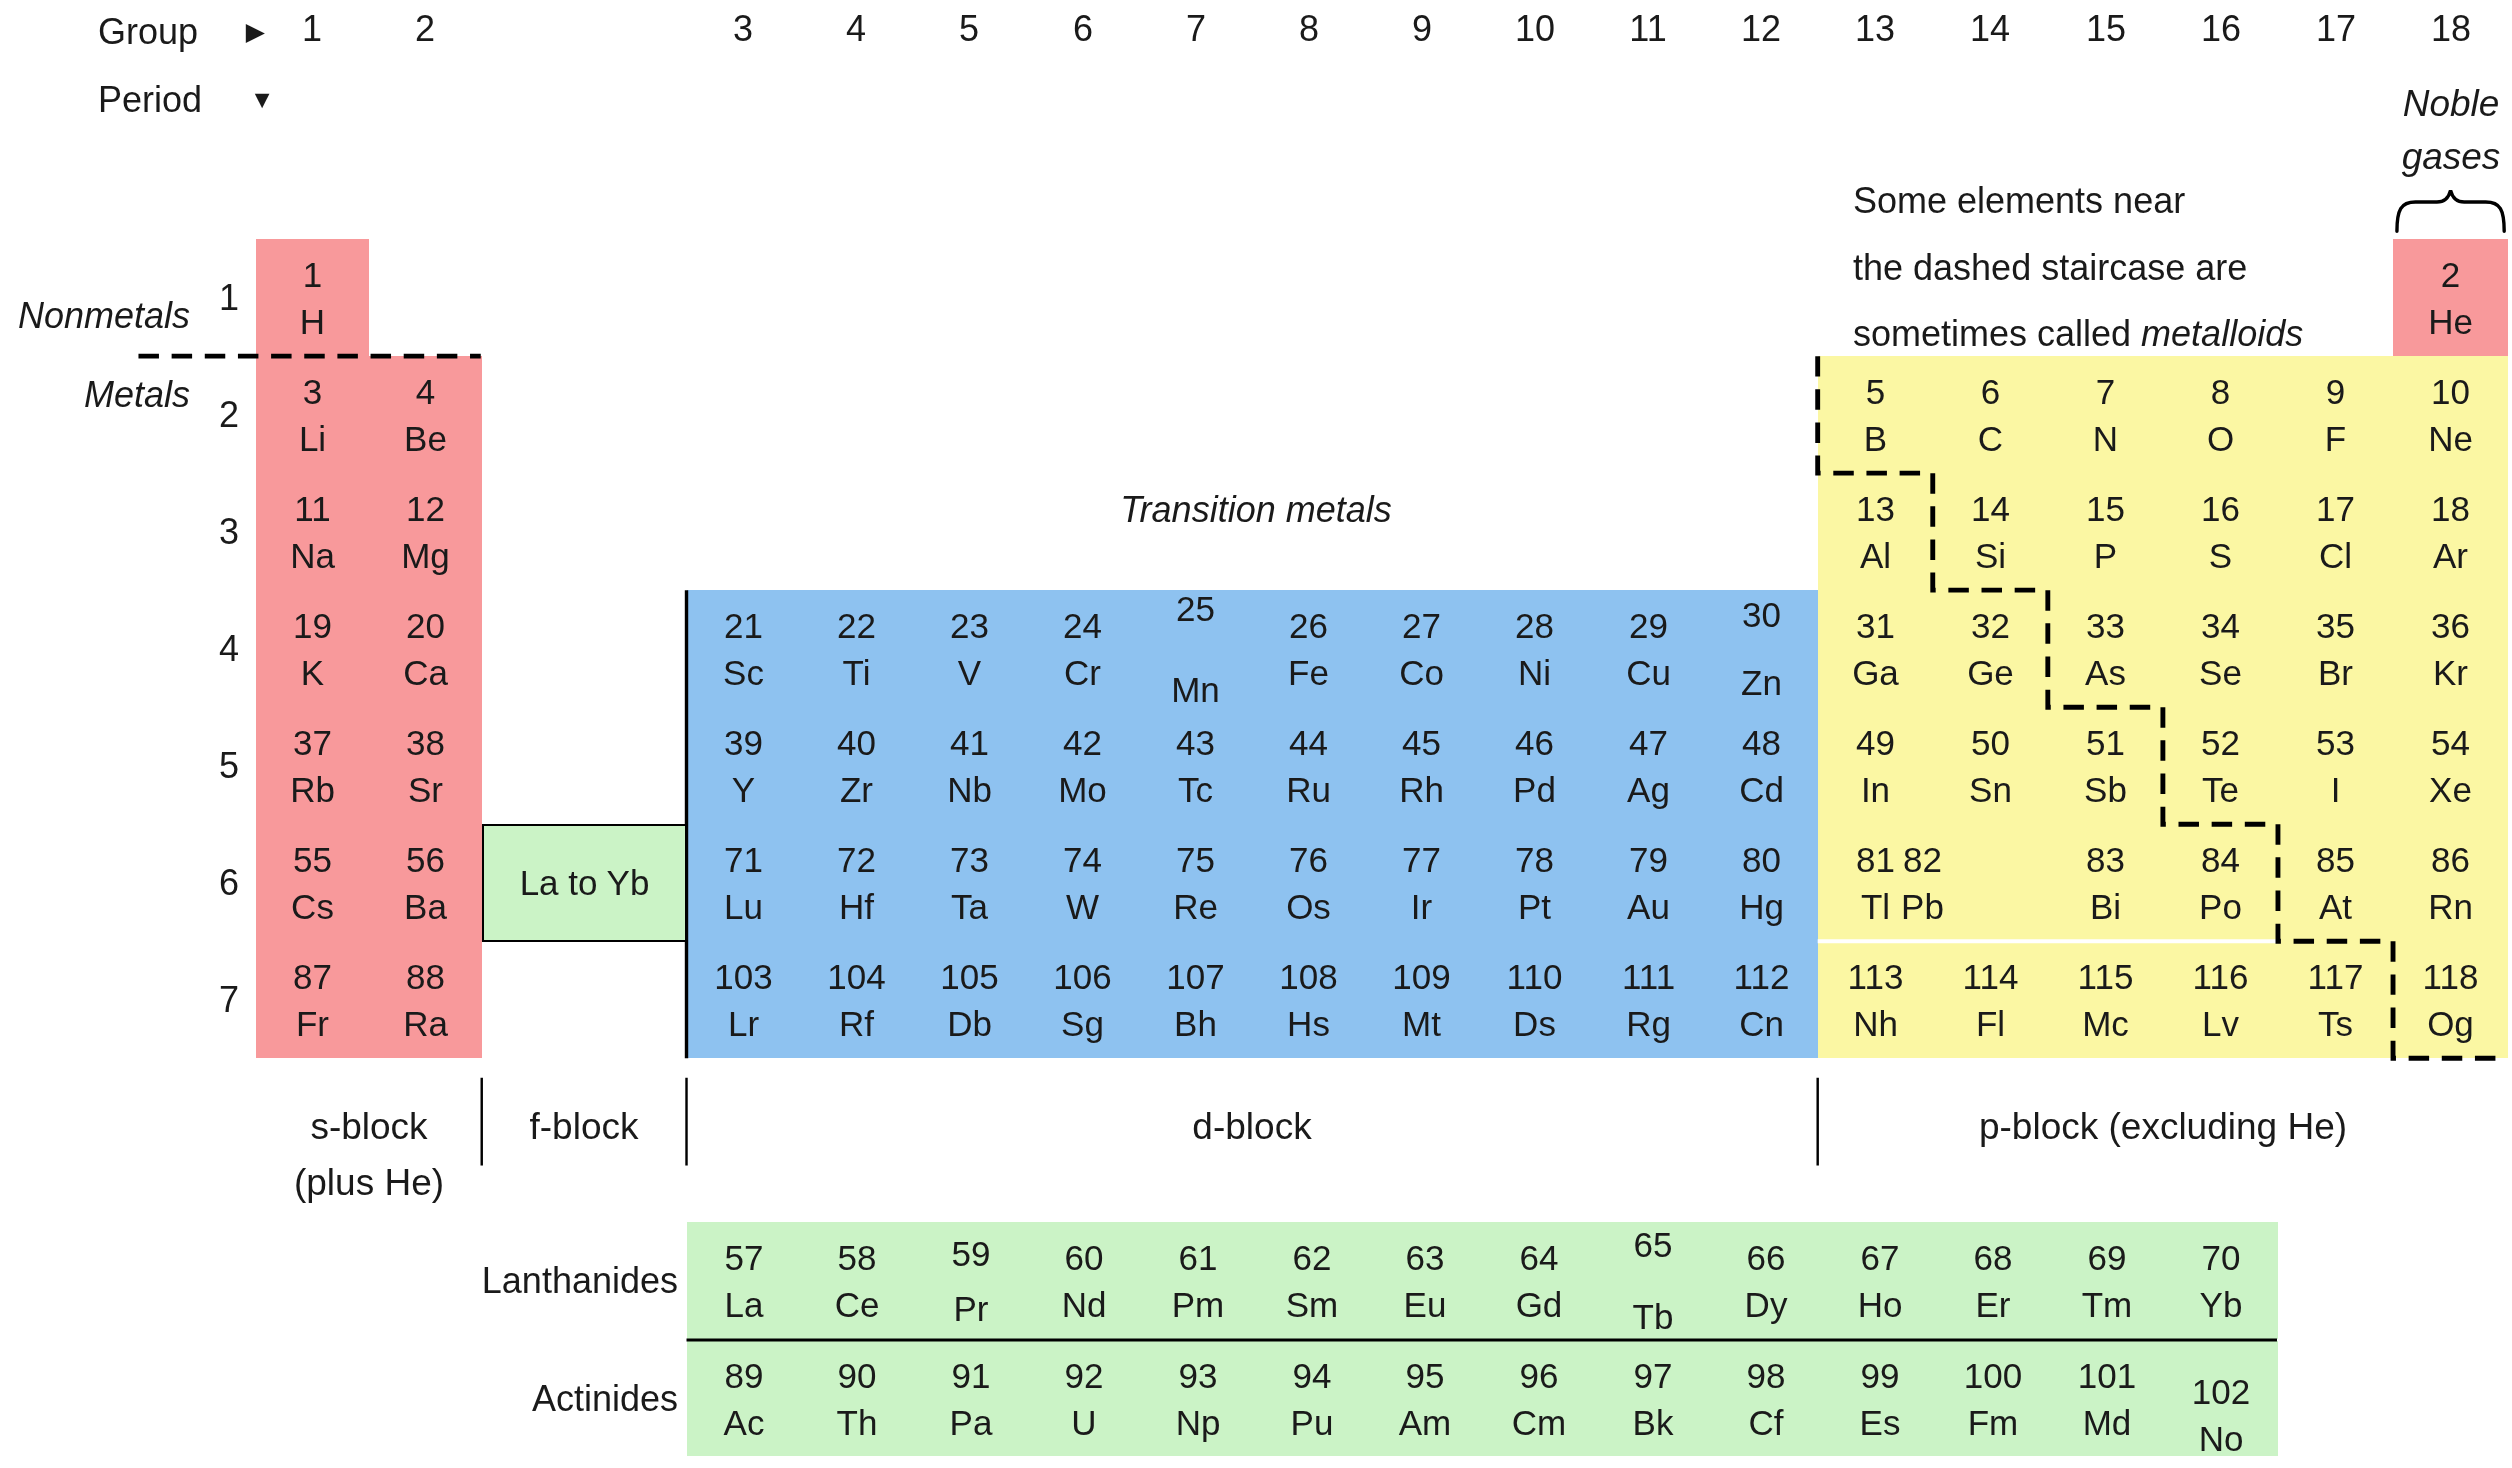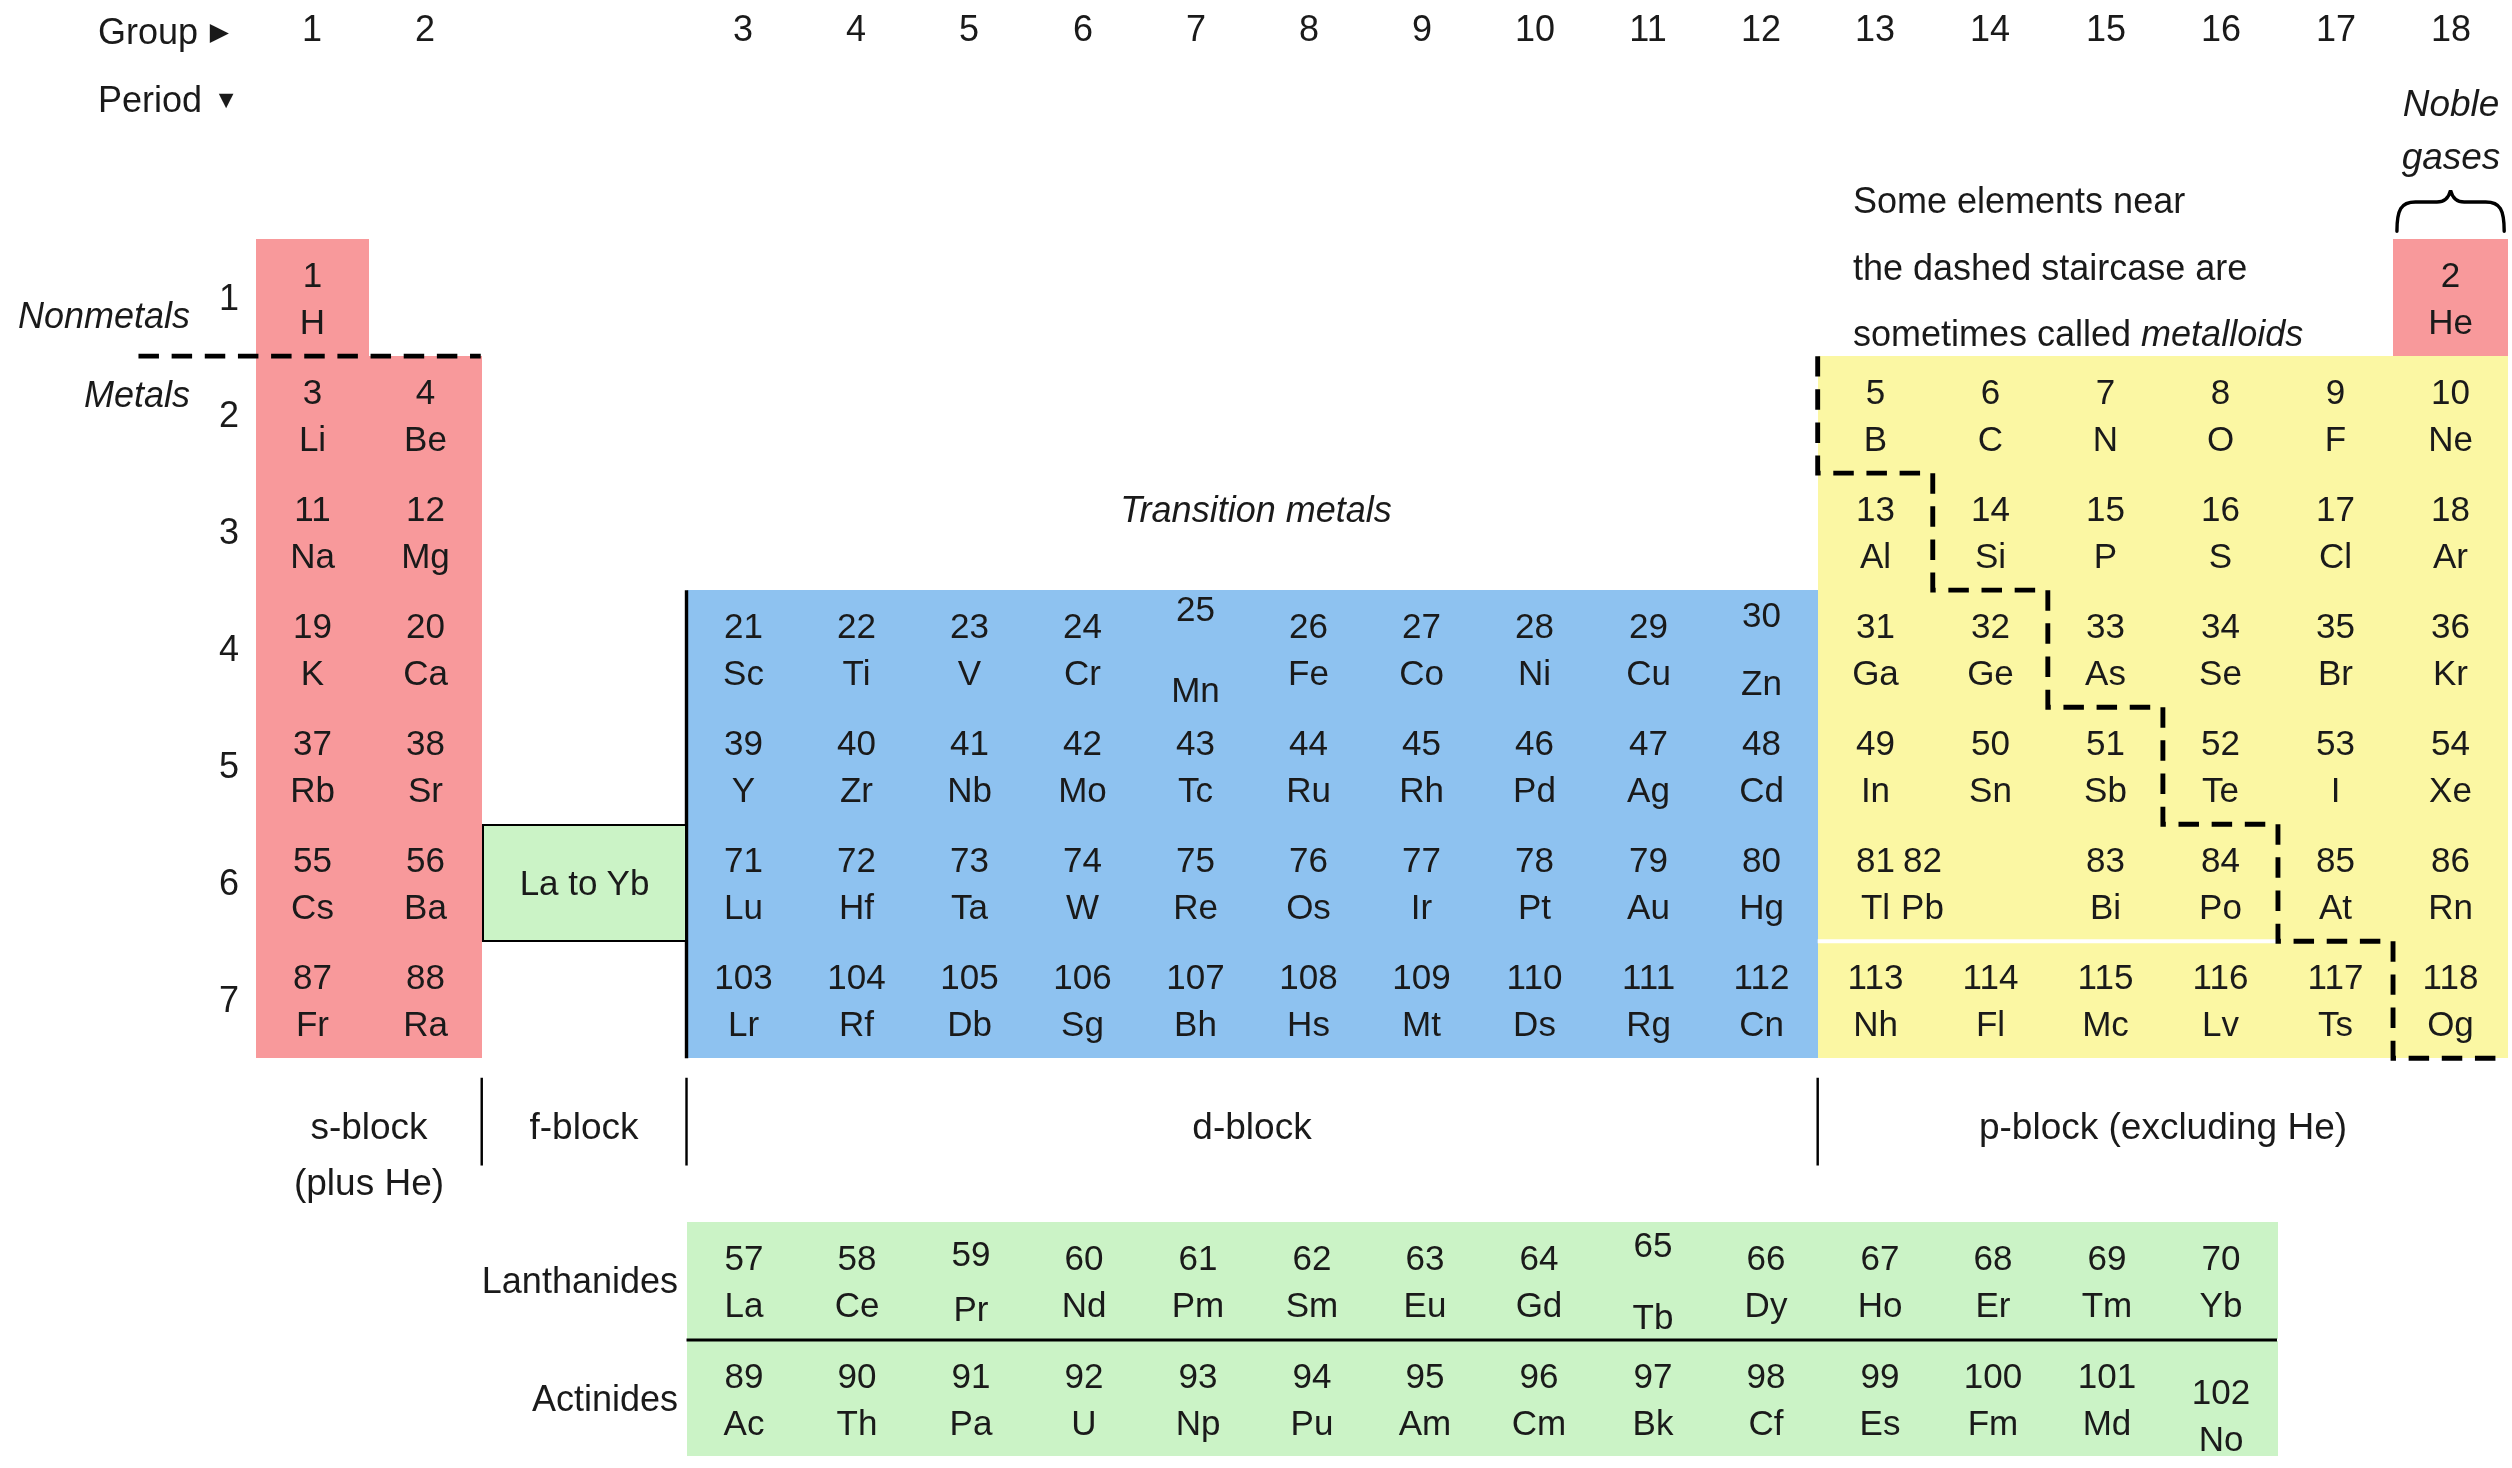--- a/index.html
+++ b/index.html
@@ -6,21 +6,21 @@
   #canvas{position:relative;width:2512px;height:1469px;background:#ffffff;
           font-family:"Liberation Sans", sans-serif;color:#1a1a1a;overflow:hidden;}
   #svg-overlay{position:absolute;left:0;top:0;z-index:2;}
   #bg-layer div{position:absolute;z-index:1;}
   #cells{position:absolute;left:0;top:0;width:100%;height:100%;z-index:3;}
   .cell{position:absolute;display:flex;flex-direction:column;align-items:center;
         justify-content:center;font-size:35px;line-height:47px;color:#1a1a1a;}
   .gnum{position:absolute;top:5.9px;height:45px;line-height:45px;font-size:36px;
         transform:translateX(-50%);}
   .pnum{position:absolute;left:156px;width:83px;text-align:right;font-size:36px;line-height:43px;}
-  .lbl{position:absolute;white-space:nowrap;font-size:36px;line-height:43px;z-index:3;}
+  .lbl{position:absolute;white-space:nowrap;font-size:36px;line-height:43px;z-index:3;gap:36px;}
   .ital{font-style:italic;}
   .ctr{transform:translateX(-50%);text-align:center;}
   .rt{text-align:right;}
   .tri{font-size:25px;margin-left:11.7px;}
   .hdr-row{display:flex;align-items:center;font-size:36px;}
   .marker-cell{position:absolute;z-index:3;box-sizing:border-box;border:2.9px solid #000;
         display:flex;align-items:center;justify-content:center;font-size:35px;}
   .blockline{font-size:37px;}
 </style>
 </head>

